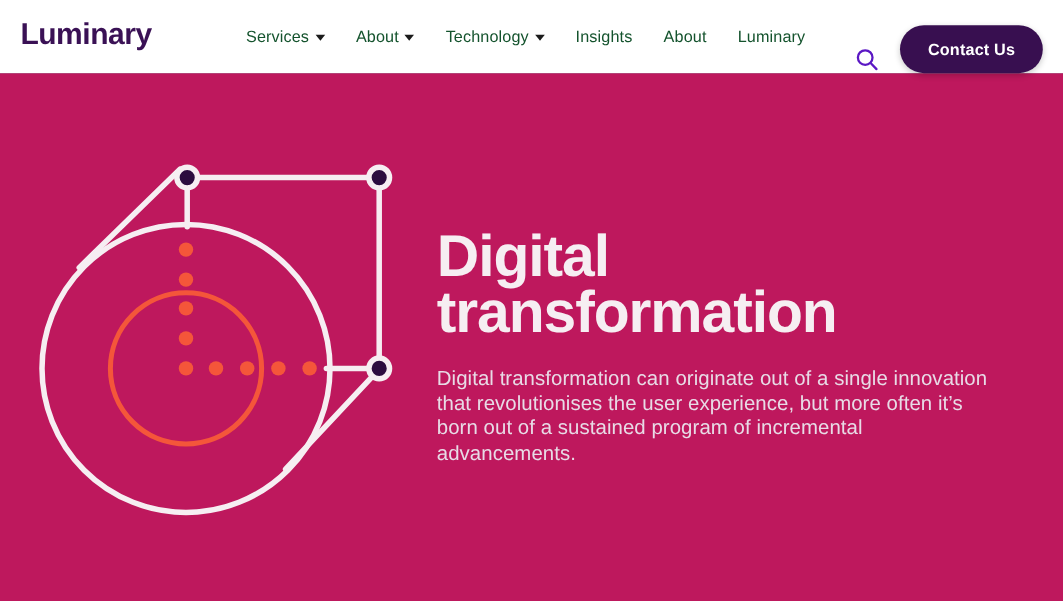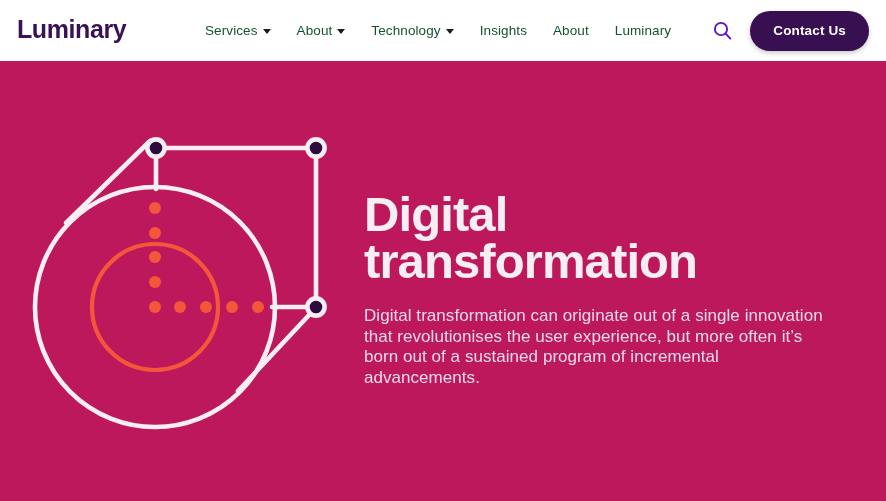--- a/index.html
+++ b/index.html
@@ -83,21 +83,21 @@
     top: 1px;
     flex: none;
   }
 
   .header-right {
     position: absolute;
     right: 17px;
     top: 0;
     height: 61px;
     display: flex;
-    align-items: center;
+    align-items: flex-end;
     gap: 16px;
   }
 
   .search-btn {
     width: 24px; height: 24px;
     display: flex;
     align-items: center;
     justify-content: center;
     cursor: pointer;
     background: none;

